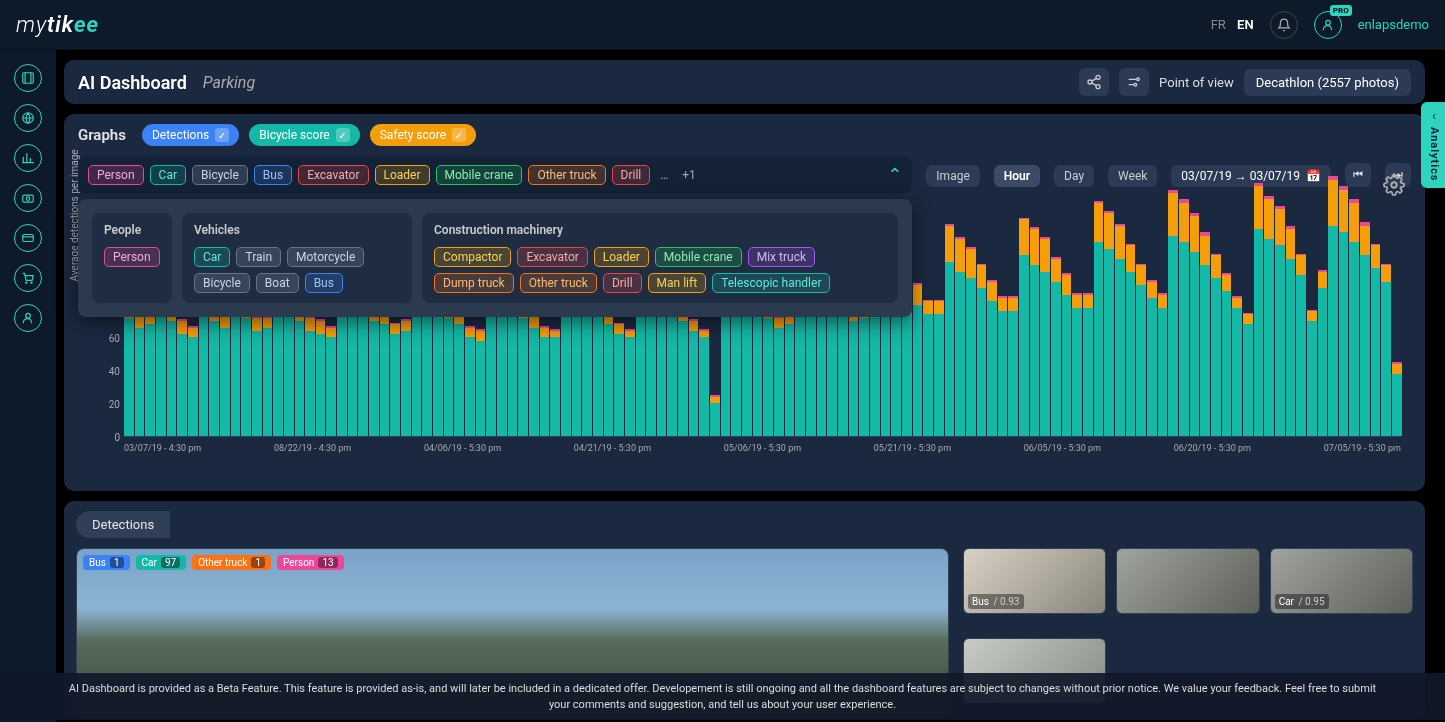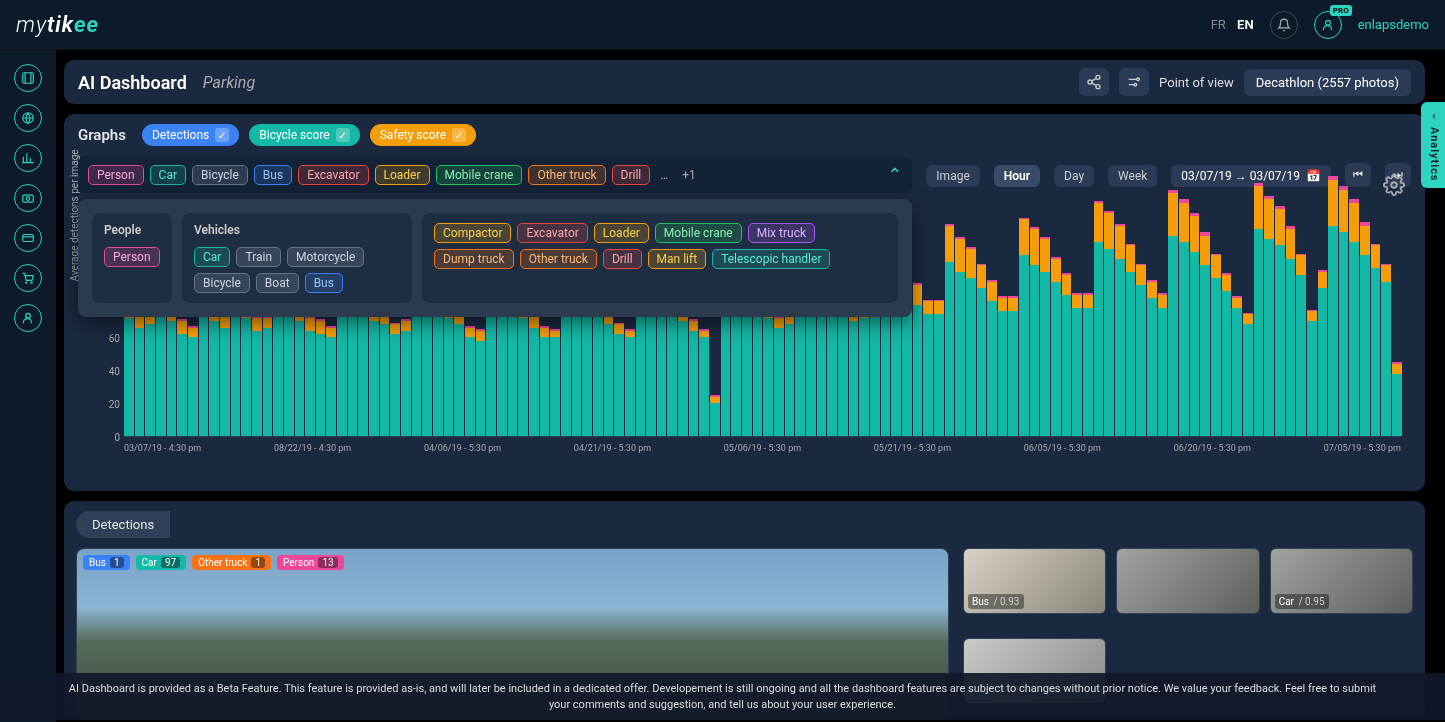--- a/index.html
+++ b/index.html
@@ -289,20 +289,21 @@
             <div class="drop-tags">
               <span class="tag tag-teal">Car</span>
               <span class="tag tag-gray">Train</span>
               <span class="tag tag-gray">Motorcycle</span>
               <span class="tag tag-gray">Bicycle</span>
               <span class="tag tag-gray">Boat</span>
               <span class="tag tag-blue">Bus</span>
             </div>
           </div>
           <div class="drop-col machinery">
+            <div class="drop-title">Construction machinery</div>
             <div class="drop-tags">
               <span class="tag tag-amber">Compactor</span>
               <span class="tag tag-red">Excavator</span>
               <span class="tag tag-amber">Loader</span>
               <span class="tag tag-green">Mobile crane</span>
               <span class="tag tag-purple">Mix truck</span>
               <span class="tag tag-orange">Dump truck</span>
               <span class="tag tag-orange">Other truck</span>
               <span class="tag tag-red">Drill</span>
               <span class="tag tag-amber">Man lift</span>

